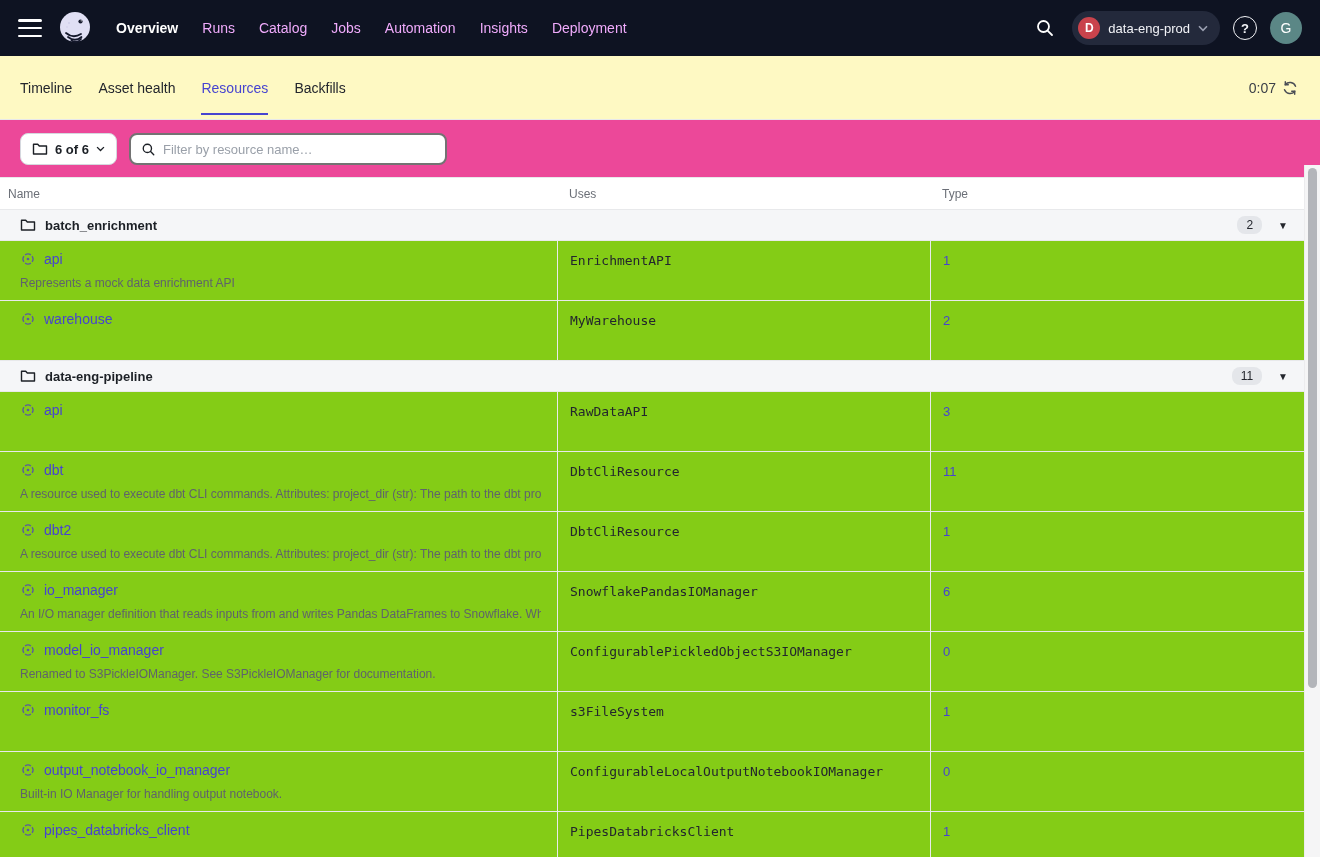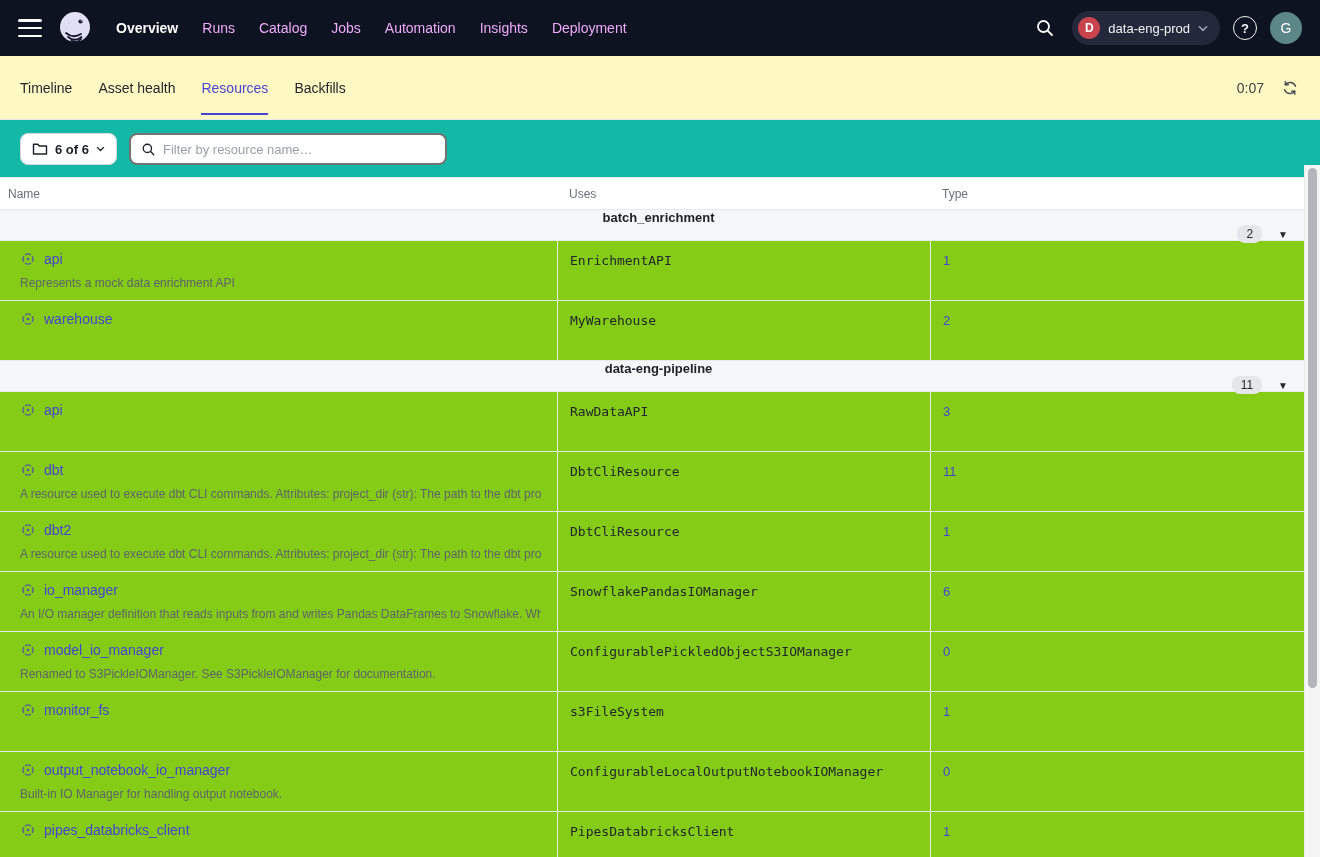--- a/index.html
+++ b/index.html
@@ -20,38 +20,38 @@
   .deploy-badge { width:22px; height:22px; border-radius:50%; background:#C9434C; color:#fff; font-size:12px; font-weight:700; display:flex; align-items:center; justify-content:center; }
   .deploy-name { color:#F2F3F7; font-size:13px; }
   .help-btn { width:24px; height:24px; border-radius:50%; border:1.8px solid #F2F3F7; color:#F2F3F7; font-size:13px; font-weight:700; display:flex; align-items:center; justify-content:center; cursor:pointer; }
   .avatar { width:32px; height:32px; border-radius:50%; background:#5B8786; color:#fff; font-size:14px; display:flex; align-items:center; justify-content:center; cursor:pointer; }
 
   
   .tabbar { height:64px; background:#fef9c3; border-bottom:1px solid #E7E8EA; display:flex; align-items:center; padding:0 20px; }
   .tab { position:relative; height:52px; display:flex; align-items:center; font-size:14px; color:#23262D; margin-right:26px; cursor:pointer; white-space:nowrap; }
   .tab.active { color:#4744D0; }
   .tab.active::after { content:""; position:absolute; left:0; right:0; bottom:-1px; height:2px; background:#4744D0; }
-  .tabbar-right { margin-left:auto; display:flex; align-items:center; gap:16px; }
+  .tabbar-right { margin-left:auto; display:flex; align-items:center; gap:4px; }
   .timer { font-size:14px; color:#3C4048; }
   .refresh-btn { width:20px; height:20px; display:flex; align-items:center; justify-content:center; cursor:pointer; color:#4A4E55; }
 
   
-  .filterbar { padding:13px 20px 12px 20px; display:flex; align-items:center; gap:12px; background:#14b8a6; }
+  .filterbar { padding:13px 20px 12px 20px; display:flex; align-items:center; gap:12px; background:#ec4899; }
   .count-btn { display:flex; align-items:center; gap:7px; height:32px; padding:0 11px; border:1px solid #D5D8DE; border-radius:8px; background:#fff; font-size:13px; font-weight:600; color:#1C2026; cursor:pointer; }
   .search-box { width:318px; height:32px; border:2px solid #737373; border-radius:8px; display:flex; align-items:center; gap:7px; padding:0 10px; background:#fff; }
   .search-box input { border:none; outline:none; flex:1; font-size:13px; color:#1C2026; font-family:"Liberation Sans",sans-serif; background:transparent; }
   .search-box input::placeholder { color:#9AA0A9; }
 
   
   .table { border-top:1px solid #E8E9EB; position:relative; width:1304px; }
   .thead { display:grid; grid-template-columns:557px 373px 374px; height:32px; align-items:center; border-bottom:1px solid #E8E9EB; color:#6B6F77; font-size:12px; }
   .thead .th { padding-left:12px; }
   .thead .th:first-child { padding-left:8px; }
 
-  .group-row { height:31px; background:#F5F6F8; border-bottom:1px solid #E8E9EB; display:flex; align-items:center; padding:0 16px 0 20px; cursor:pointer;flex-direction:column; }
+  .group-row { height:31px; background:#F5F6F8; border-bottom:1px solid #E8E9EB; display:flex; align-items:center; padding:0 16px 0 20px; cursor:pointer; }
   .group-name { margin-left:9px; font-size:13px; font-weight:700; color:#1C2026; }
   .group-right { margin-left:auto; display:flex; align-items:center; gap:16px; }
   .group-badge { background:#E4E6EA; border-radius:8px; padding:2px 9px; font-size:12px; color:#23262D; }
   .group-caret { font-size:10px; color:#23262D; cursor:pointer; }
 
   .data-row { display:grid; grid-template-columns:557px 373px 374px; height:60px; border-bottom:1px solid #E8E9EB; background:#84cc16; }
   .cell-name { padding:10px 16px 0 20px; overflow:hidden; }
   .name-line { display:flex; align-items:center; gap:8px; }
   .res-icon { color:#5A5E9C; flex:none; display:flex; }
   .res-link { color:#4744D0; font-size:14px; text-decoration:none; cursor:pointer; white-space:nowrap; }

